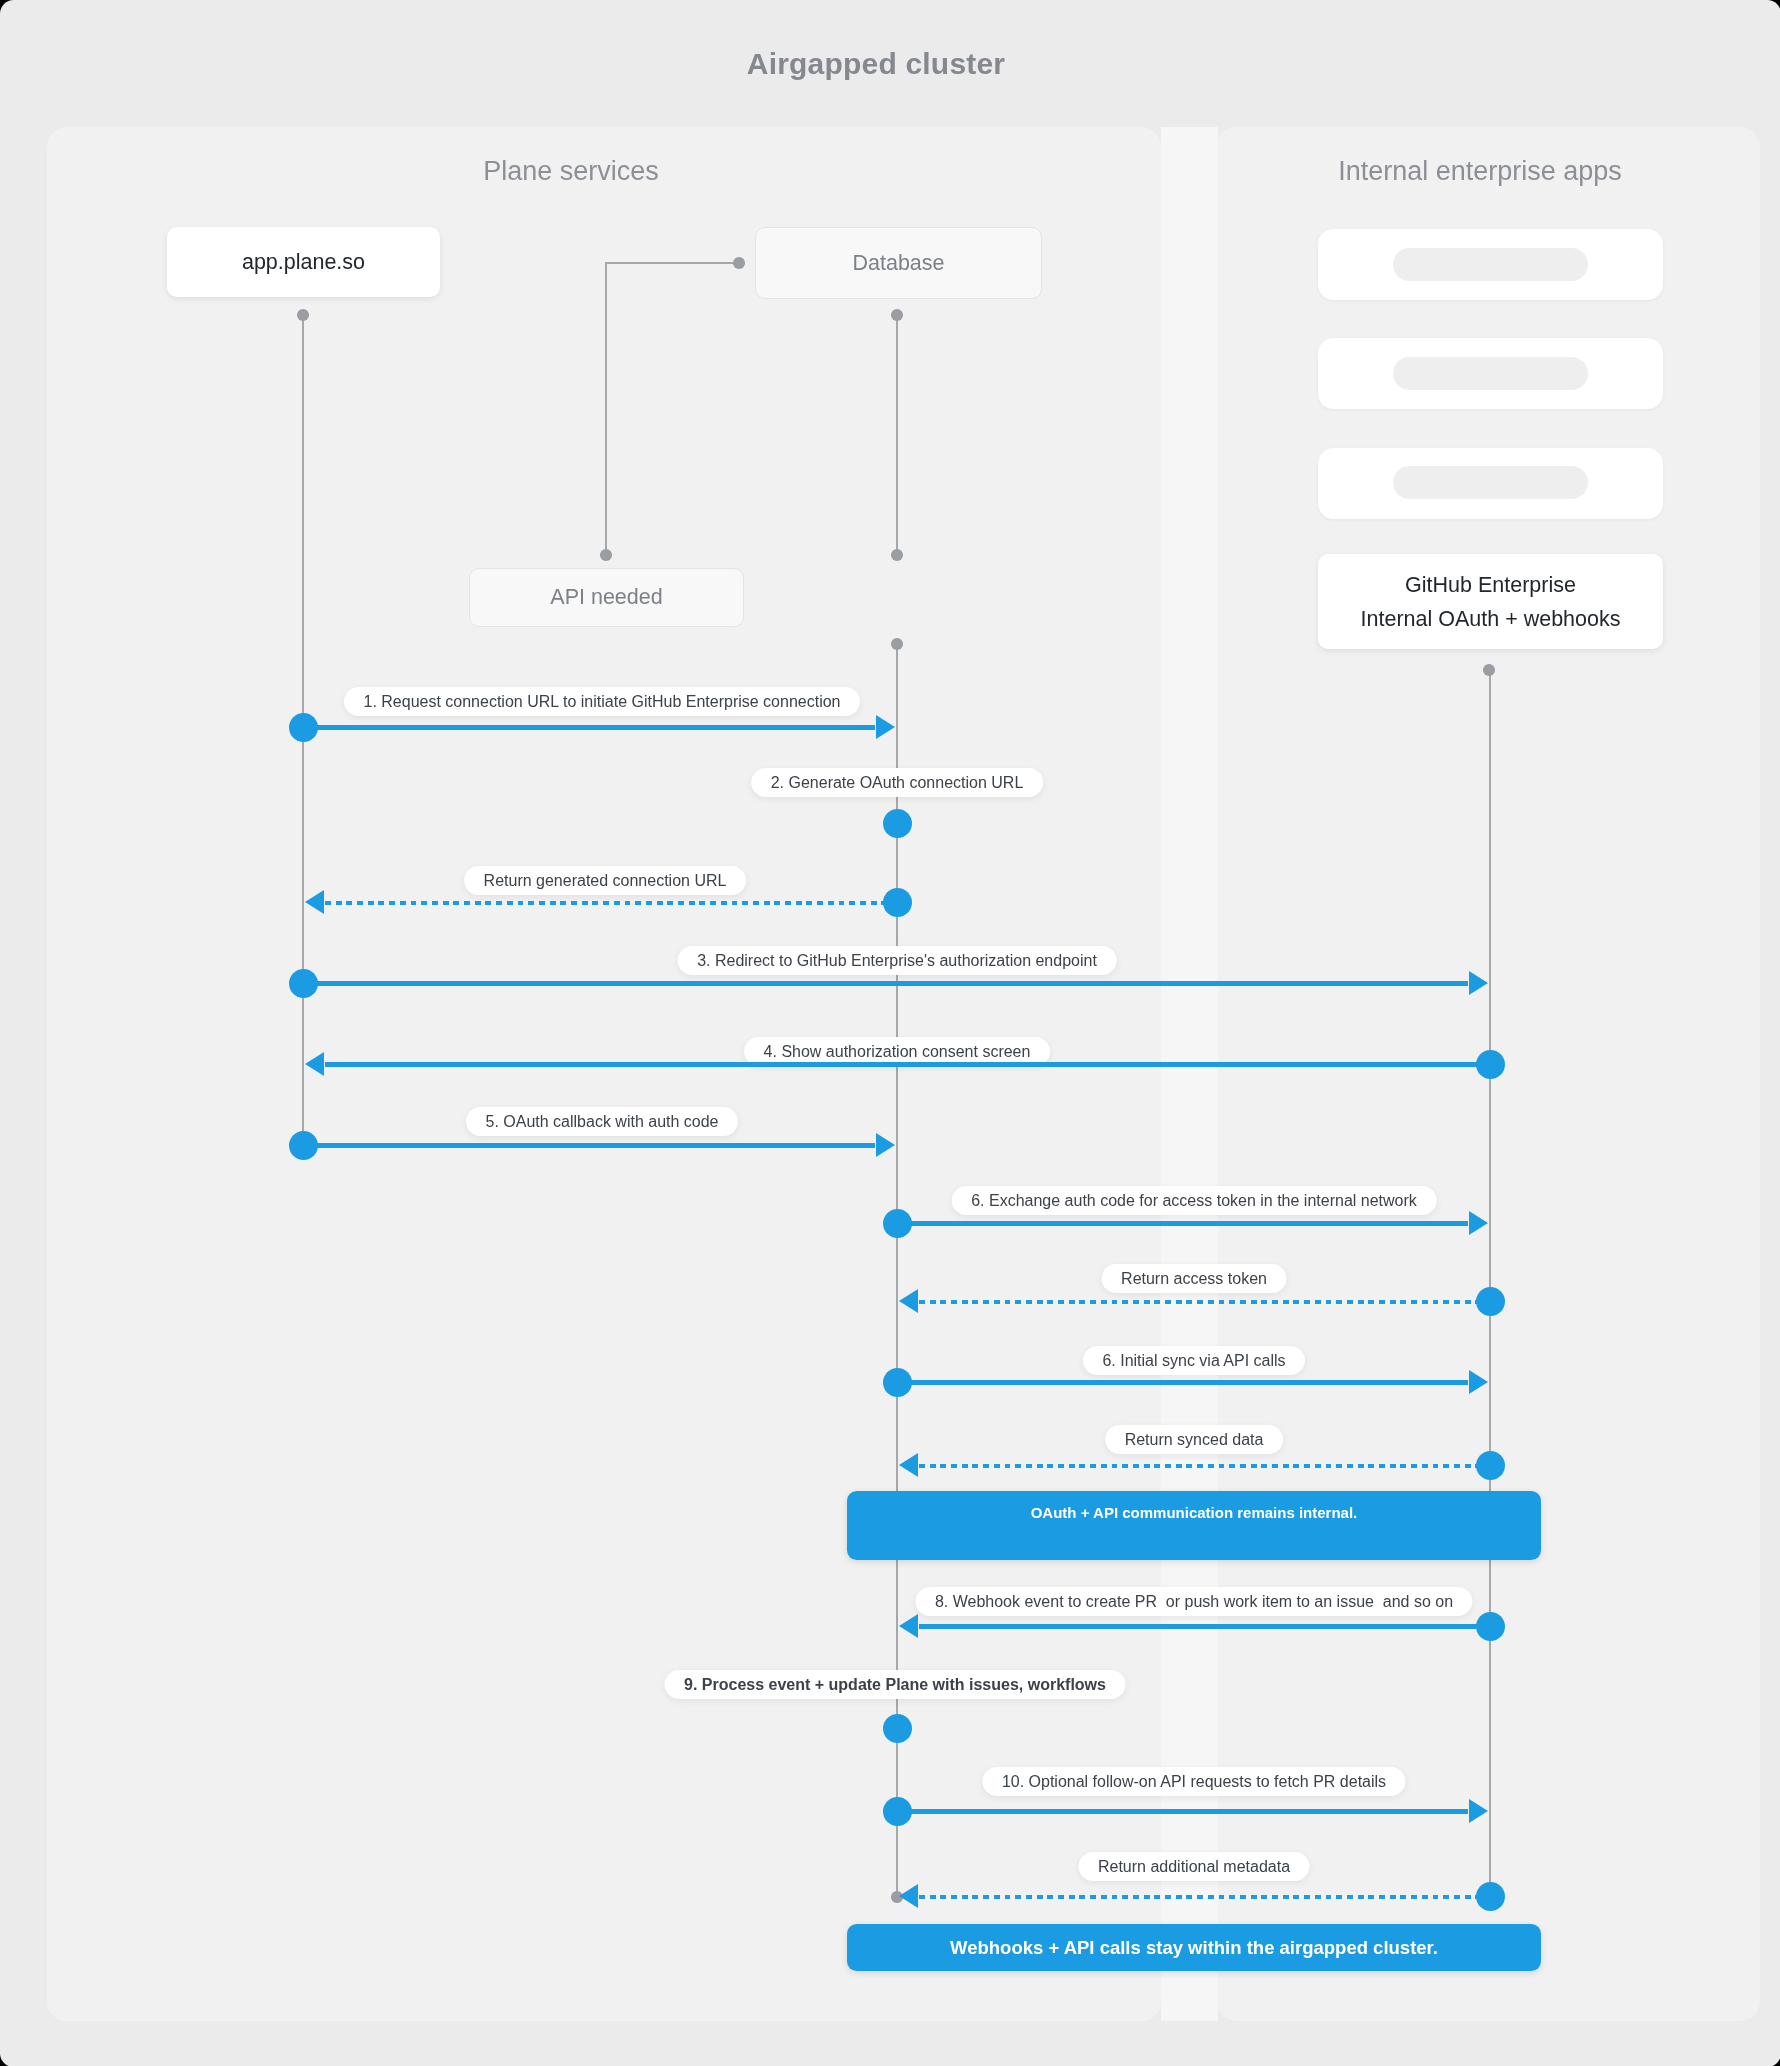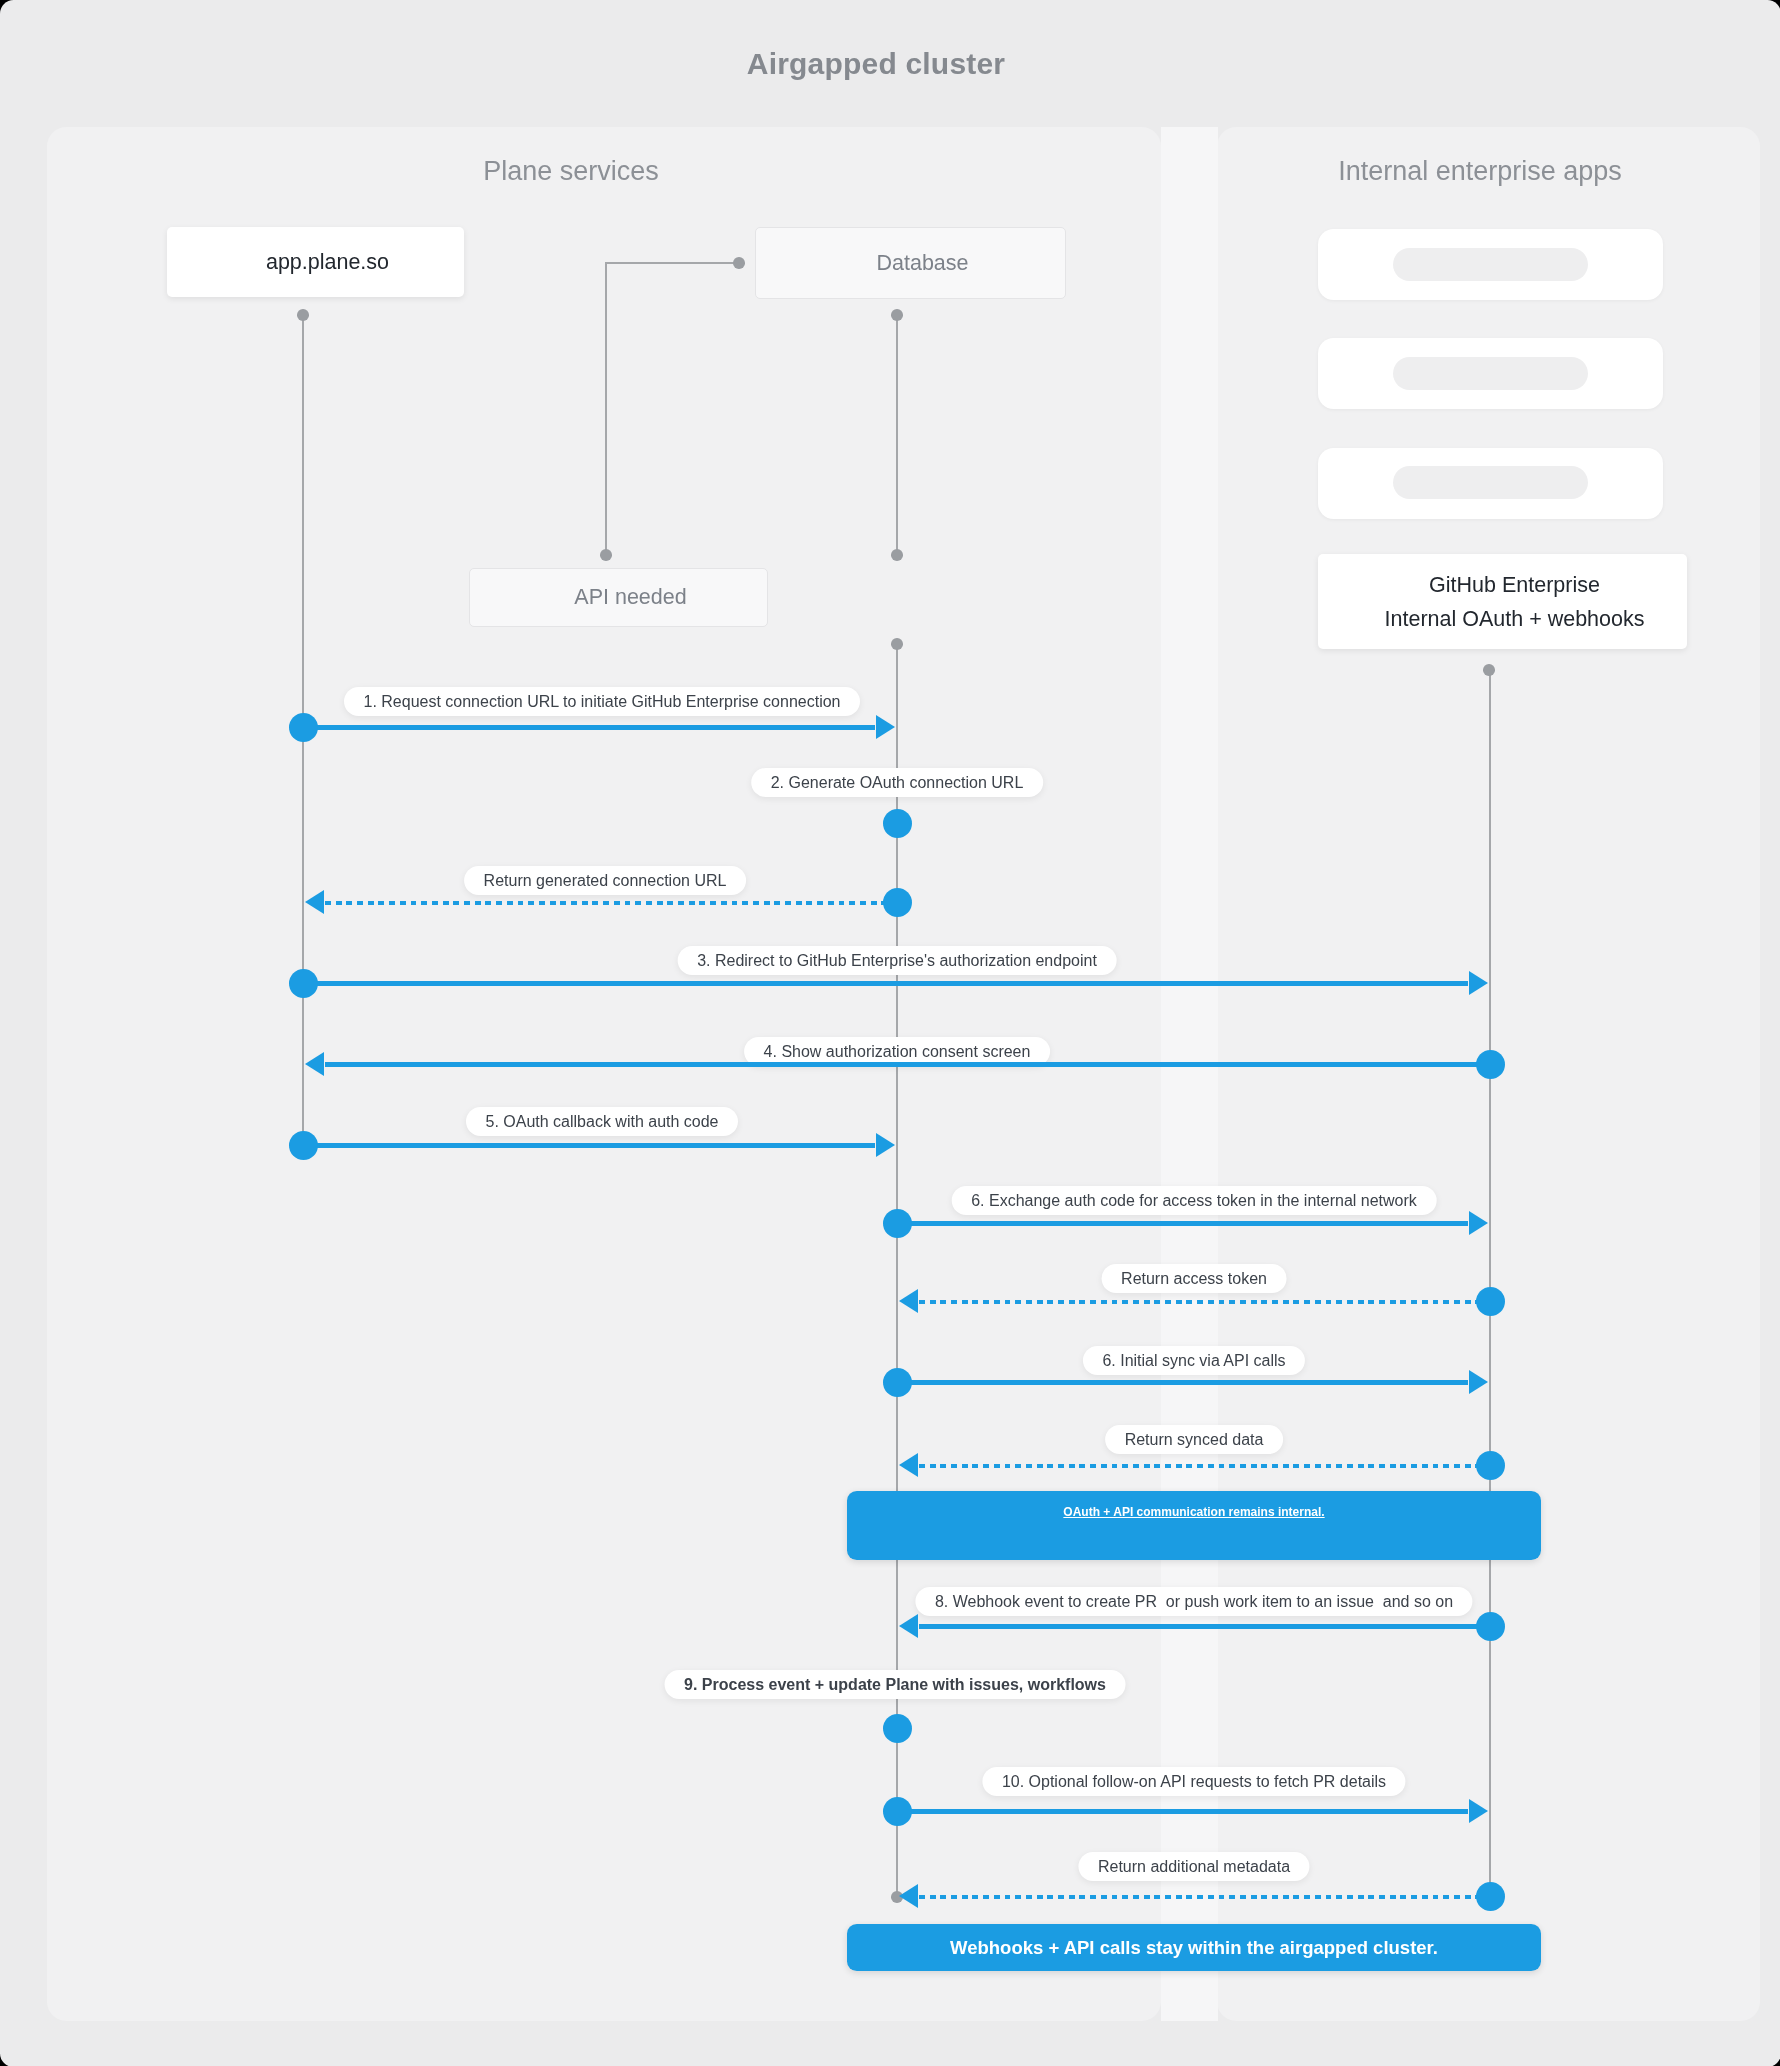--- a/index.html
+++ b/index.html
@@ -25,22 +25,22 @@
     font-size:30px;font-weight:600;color:#85898f;letter-spacing:0.2px;
   }
   .panel{position:absolute;background:var(--panel-bg);border-radius:19.5px;}
   .panel-title{
     position:absolute;transform:translateX(-50%);white-space:nowrap;
     font-size:27px;font-weight:500;color:var(--header);
   }
   .gap-strip{position:absolute;background:var(--gap-bg);}
   .actor{
     position:absolute;display:flex;align-items:center;justify-content:center;
-    background:#fff;border-radius:5px;box-shadow:0 2px 5.9px rgba(0,0,0,.08);
-    font-size:21.5px;font-weight:500;color:var(--dark);white-space:nowrap;text-align:center;padding-left:24px;
+    background:#fff;border-radius:10px;box-shadow:0 2px 5.9px rgba(0,0,0,.08);
+    font-size:21.5px;font-weight:500;color:var(--dark);white-space:nowrap;text-align:center;
   }
   .actor.muted{
     background:#f8f8f9;border:1px solid #e4e4e6;box-shadow:none;
     color:var(--muted);font-weight:400;
   }
   .actor.two-line{flex-direction:column;line-height:34px;}
   .skeleton-card{
     position:absolute;background:#fff;border-radius:15.6px;
     box-shadow:0 1px 3.9px rgba(0,0,0,.05);
   }
@@ -60,21 +60,21 @@
     height:3.9px;background:repeating-linear-gradient(to right,var(--blue) 0 5.9px,transparent 5.9px 10.7px);
   }
   .arrow-head{position:absolute;width:0;height:0;border-top:12.7px solid transparent;border-bottom:12.7px solid transparent;}
   .arrow-head.right{border-left:19.5px solid var(--blue);}
   .arrow-head.left{border-right:19.5px solid var(--blue);}
   .banner{
     position:absolute;background:var(--blue);border-radius:9.8px;
     color:#fff;text-align:center;font-weight:600;
     box-shadow:0 2px 7.8px rgba(0,0,0,.12);
   }
-  .banner .line{font-size:12px;line-height:27px;text-decoration:underline;}
+  .banner .line{font-size:15px;line-height:27px;}
   .banner.single{display:flex;align-items:center;justify-content:center;font-size:18.5px;}
 </style>
 </head>
 <body>
 
 <div class="stage">
 
   <section class="panel" style="left:47px;top:127px;width:1114px;height:1894px;"></section>
   <section class="panel" style="left:1217px;top:127px;width:543px;height:1894px;"></section>
   <div class="gap-strip" style="left:1161px;top:127px;width:57px;height:1894px;"></div>

